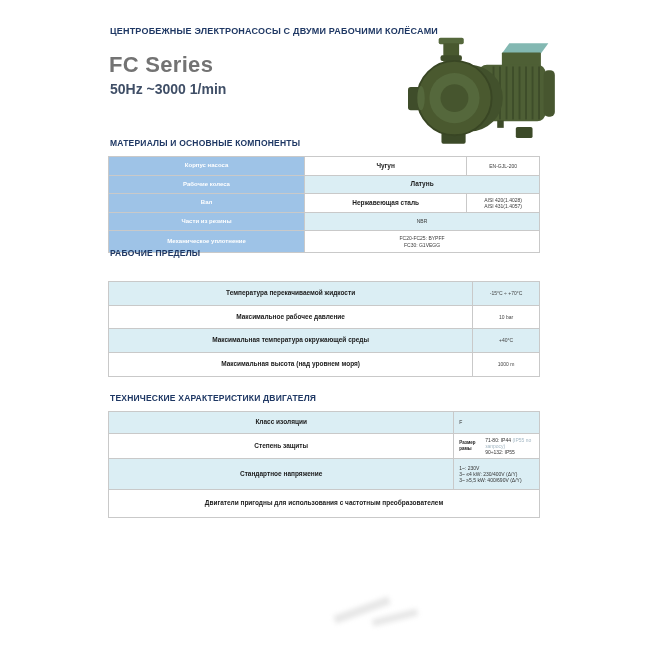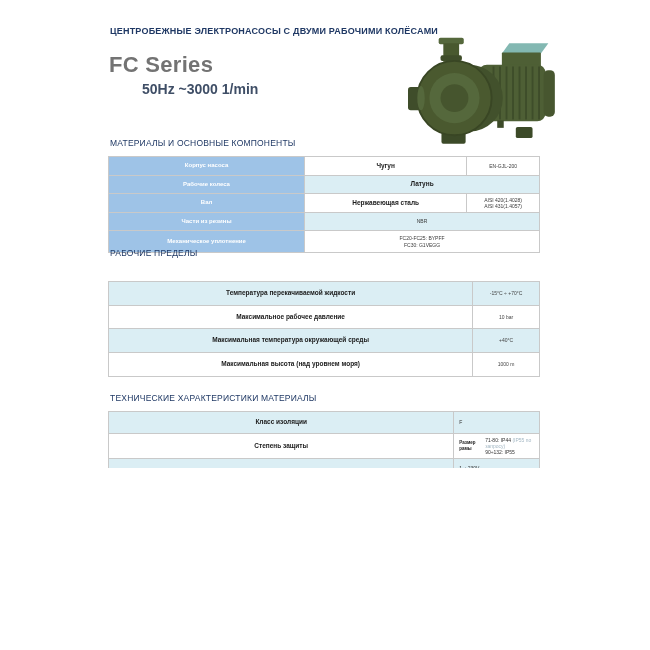--- a/index.html
+++ b/index.html
@@ -1,36 +1,36 @@
 <!DOCTYPE html>
 <html lang="ru"><head>
 <meta charset="utf-8">
 <style>
   html,body{margin:0;padding:0;background:#fff;}
   .page{
-    position:relative;width:650px;height:468px;background:#ffffff;
+    position:relative;width:650px;height:650px;background:#ffffff;
     font-family:"Liberation Sans", sans-serif;overflow:hidden;
   }
   
   .doc-header{
     position:absolute;left:110px;top:26px;width:360px;
     font-size:9px;font-weight:bold;color:#1F3864;letter-spacing:.2px;
   }
   .series-title{
     position:absolute;left:109px;top:52px;
     font-size:22px;font-weight:bold;color:#737373;letter-spacing:.3px;
   }
   .series-subtitle{
     position:absolute;left:110px;top:81px;
-    font-size:14px;font-weight:bold;color:#3F4E66;margin-left:32px;
+    font-size:14px;font-weight:bold;color:#3F4E66;
   }
   
   .section-title{
     position:absolute;left:110px;
-    font-size:8.5px;font-weight:normal;color:#1F3864;letter-spacing:.2px;
+    font-size:8.5px;font-weight:bold;color:#1F3864;letter-spacing:.2px;
   }
   
   .tbl{
     position:absolute;left:108px;width:432px;box-sizing:border-box;
     border:1px solid #C9C9C9;background:#fff;
   }
   .trow{display:flex;box-sizing:border-box;border-bottom:1px solid #C9C9C9;}
   .trow:last-child{border-bottom:none;}
   .cell{
     box-sizing:border-box;display:flex;flex-direction:column;
@@ -158,21 +158,21 @@
     <div class="trow" style="height:24px">
       <div class="cell w-label alt">Максимальная температура окружающей среды</div>
       <div class="cell w-value alt">+40°C</div>
     </div>
     <div class="trow" style="height:23px">
       <div class="cell w-label">Максимальная высота (над уровнем моря)</div>
       <div class="cell w-value">1000 m</div>
     </div>
   </div>
 
-  <div class="section-title" style="top:393px">ТЕХНИЧЕСКИЕ ХАРАКТЕРИСТИКИ МАТЕРИАЛЫ</div>
+  <div class="section-title" style="top:393px">ТЕХНИЧЕСКИЕ ХАРАКТЕРИСТИКИ ДВИГАТЕЛЯ</div>
 
   <div class="tbl" style="top:411px">
     <div class="trow" style="height:22px">
       <div class="cell t-label alt">Класс изоляции</div>
       <div class="cell t-value alt">F</div>
     </div>
     <div class="trow" style="height:25px">
       <div class="cell t-label">Степень защиты</div>
       <div class="cell t-value">
         <div class="prot">

